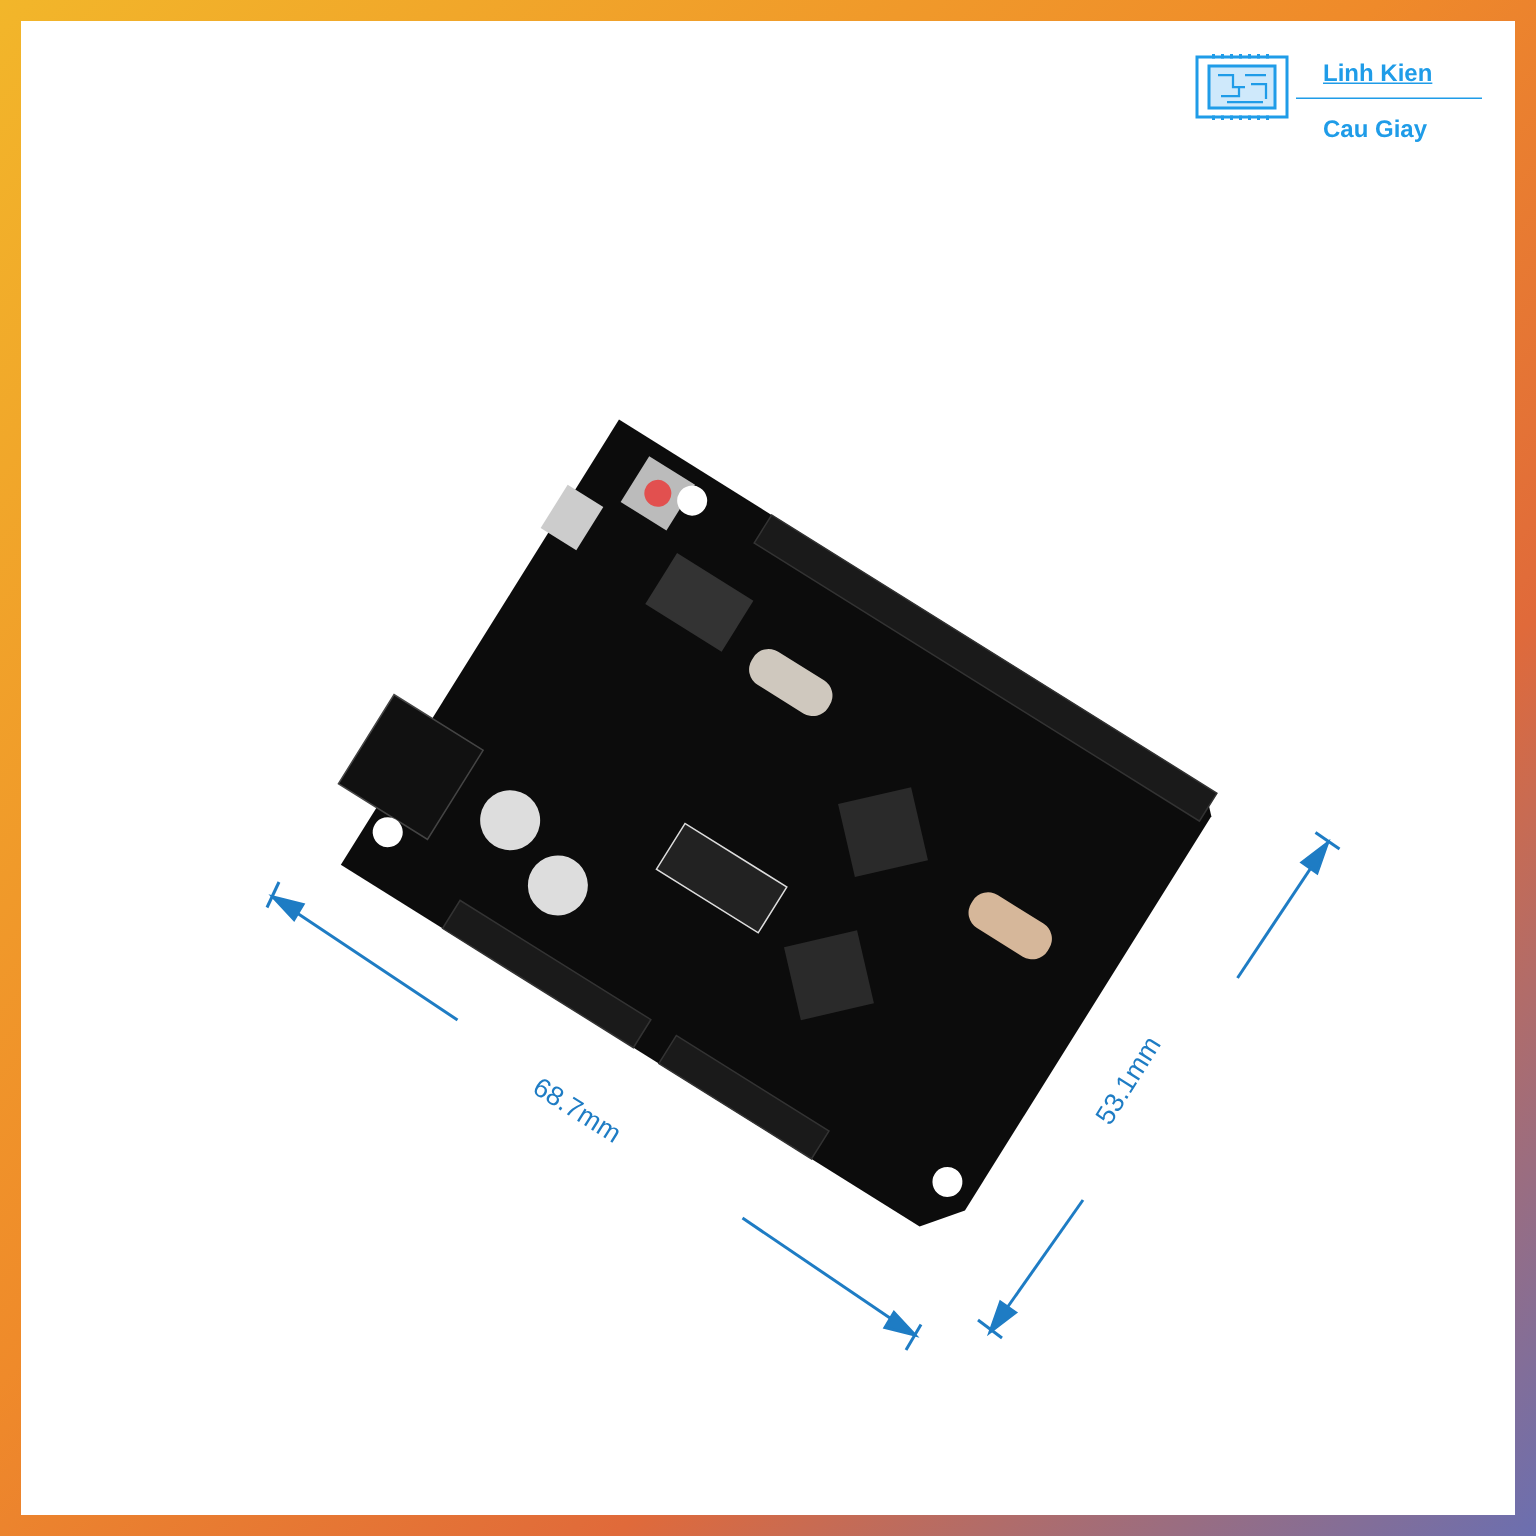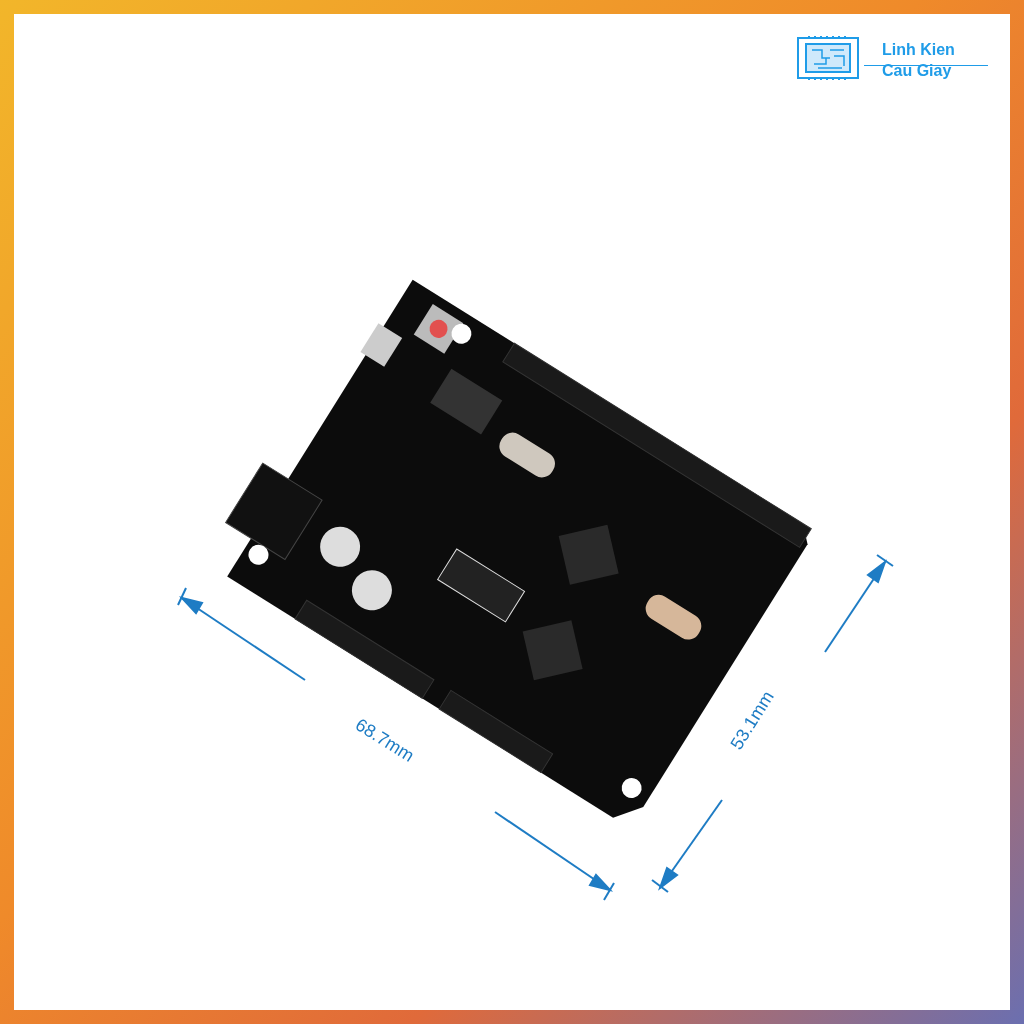--- a/index.html
+++ b/index.html
@@ -1,22 +1,22 @@
 <!DOCTYPE html>
 <html><head>
 <meta charset="utf-8">
 <style>
   html,body{margin:0;padding:0;}
   body{width:1024px;height:1024px;position:relative;overflow:hidden;font-family:"Liberation Sans",sans-serif;}
   .frame{position:absolute;inset:0;background:linear-gradient(135deg,#f2b62a 0%,#ef8a2a 45%,#e06a3a 70%,#6b6fb0 100%);}
   .inner{position:absolute;left:14px;top:14px;right:14px;bottom:14px;background:#ffffff;}
   .logo{position:absolute;left:796px;top:36px;width:196px;height:50px;}
   .chip{position:absolute;left:0;top:0;width:64px;height:44px;}
-  .brand-line1{position:absolute;left:86px;top:5px;font-size:16px;font-weight:bold;color:#1f9ce8;}
-  .brand-line2{position:absolute;left:86px;top:26px;font-size:16px;font-weight:bold;color:#1f9ce8;}
+  .brand-line1{position:absolute;left:86px;top:5px;font-size:16px;font-weight:bold;color:#1f9ce8;text-decoration:underline;}
+  .brand-line2{position:absolute;left:86px;top:42px;font-size:16px;font-weight:bold;color:#1f9ce8;}
   .brand-rule{position:absolute;left:68px;top:29px;width:124px;height:1px;background:#1f9ce8;}
   .board{position:absolute;left:0;top:0;width:1024px;height:1024px;}
   .dim{position:absolute;font-size:18px;color:#1e7cc4;}
   .dim-w{left:352px;top:730px;transform:rotate(32deg);}
   .dim-h{left:720px;top:710px;transform:rotate(-58deg);}
 </style>
 </head>
 <body>
 
 <div class="frame"></div>

